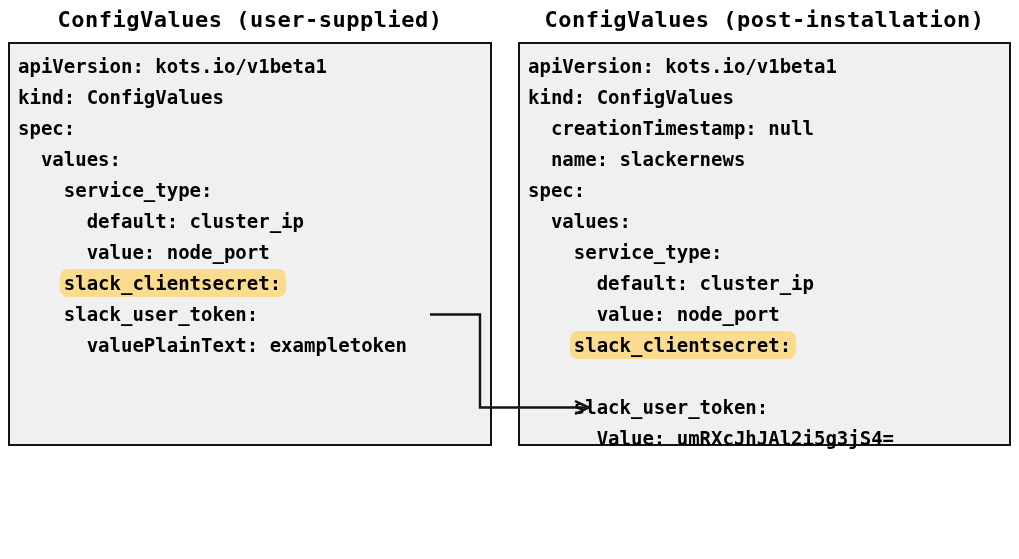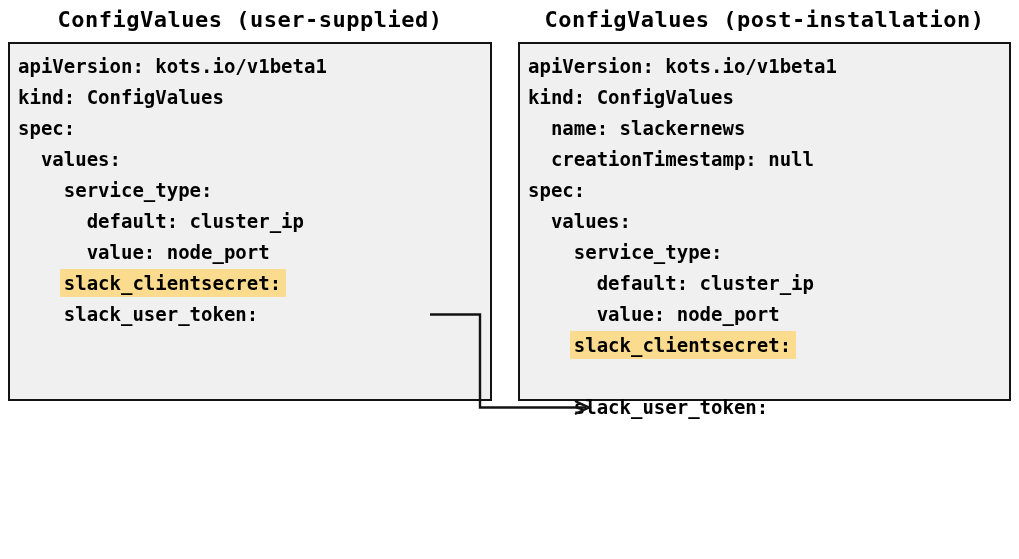--- a/index.html
+++ b/index.html
@@ -27,42 +27,42 @@
     text-align: center;
     letter-spacing: 0.5px;
     white-space: pre;
   }
   .panel-title.left  { left: 8px;   width: 484px; }
   .panel-title.right { left: 518px; width: 493px; }
 
   .panel {
     position: absolute;
     top: 42px;
-    height: 359px;
+    height: 404px;
     background: var(--panel-bg);
     border: 2px solid var(--border);
   }
   .panel.left  { left: 8px;   width: 484px; }
   .panel.right { left: 518px; width: 493px; }
 
   .code {
     padding: 7px 6px 0 8px;
   }
   .line {
     white-space: pre;
     font-weight: bold;
     font-size: 19px;
     line-height: 31px;
     height: 31px;
   }
   .line .hl {
     background: var(--highlight);
     padding: 3px 5px 3px 4px;
     margin: -3px -5px -3px -4px;
-    border-radius: 1px;
+    border-radius: 8px;
   }
 
   .arrow-overlay {
     position: absolute;
     left: 0; top: 0;
     width: 1019px; height: 559px;
     pointer-events: none;
     z-index: 10;
   }
 </style>
@@ -78,37 +78,39 @@
     <div class="code">
       <div class="line"><span></span><span>apiVersion: kots.io/v1beta1</span></div>
       <div class="line"><span></span><span>kind: ConfigValues</span></div>
       <div class="line"><span></span><span>spec:</span></div>
       <div class="line"><span>  </span><span>values:</span></div>
       <div class="line"><span>    </span><span>service_type:</span></div>
       <div class="line"><span>      </span><span>default: cluster_ip</span></div>
       <div class="line"><span>      </span><span>value: node_port</span></div>
       <div class="line"><span>    </span><span class="hl">slack_clientsecret:</span></div>
       <div class="line"><span>    </span><span>slack_user_token:</span></div>
+      <div class="line"><span>      </span><span>valuePlainText: exampletoken</span></div>
     </div>
   </div>
 
   <div class="panel right">
     <div class="code">
       <div class="line"><span></span><span>apiVersion: kots.io/v1beta1</span></div>
       <div class="line"><span></span><span>kind: ConfigValues</span></div>
+      <div class="line"><span>  </span><span>creationTimestamp: null</span></div>
       <div class="line"><span>  </span><span>name: slackernews</span></div>
-      <div class="line"><span>  </span><span>creationTimestamp: null</span></div>
       <div class="line"><span></span><span>spec:</span></div>
       <div class="line"><span>  </span><span>values:</span></div>
       <div class="line"><span>    </span><span>service_type:</span></div>
       <div class="line"><span>      </span><span>default: cluster_ip</span></div>
       <div class="line"><span>      </span><span>value: node_port</span></div>
       <div class="line"><span>    </span><span class="hl">slack_clientsecret:</span></div>
       <div class="line"><span>      </span></div>
       <div class="line"><span>    </span><span>slack_user_token:</span></div>
+      <div class="line"><span>      </span><span>Value: umRXcJhJAl2i5g3jS4=</span></div>
     </div>
   </div>
 
   <svg class="arrow-overlay" width="1019" height="559" viewBox="0 0 1019 559" xmlns="http://www.w3.org/2000/svg">
     <polyline points="430,314.5 480,314.5 480,407.5 586,407.5" fill="none" stroke="#131313" stroke-width="2.4" stroke-linejoin="miter"></polyline>
     <polyline points="575,401 589,407.5 575,414" fill="none" stroke="#131313" stroke-width="2.4" stroke-linejoin="miter"></polyline>
   </svg>
 
 </div>
 

